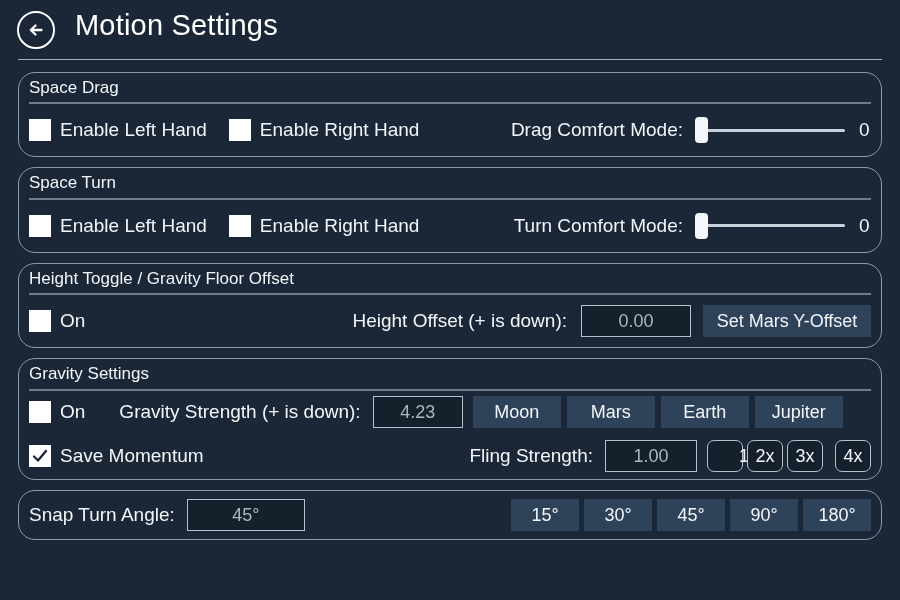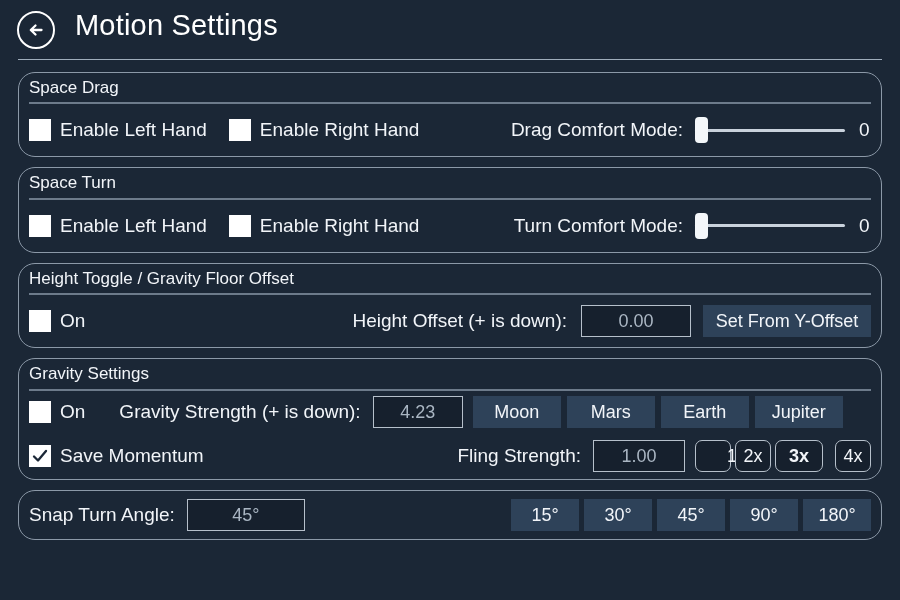--- a/index.html
+++ b/index.html
@@ -268,21 +268,21 @@
       <div class="row">
         <div class="chk-group">
           <span class="chk">
             
           </span>
           <span class="chk-label">On</span>
         </div>
         <div class="spacer"></div>
         <span class="slider-label">Height Offset (+ is down):</span>
         <div class="field" style="width:110px; margin-left:14px;">0.00</div>
-        <div class="btn" style="width:168px; margin-left:12px;">Set From Y-Offset</div>
+        <div class="btn" style="width:168px; margin-left:12px;">Set Mars Y-Offset</div>
       </div>
     </div>
   </div>
 
   <div class="section">
     <div class="section-title">Gravity Settings</div>
     <div class="section-rule"></div>
     <div class="section-body" style="height:43px;">
       <div class="row">
         <div class="chk-group">
@@ -307,21 +307,21 @@
                 <path d="M3 9.5 L7 13.5 L15 4" fill="none" stroke="#1b2736" stroke-width="2.3" stroke-linecap="round" stroke-linejoin="round"></path>
               </svg>
           </span>
           <span class="chk-label">Save Momentum</span>
         </div>
         <div class="spacer"></div>
         <span class="slider-label">Fling Strength:</span>
         <div class="field" style="width:92px; margin-left:12px;">1.00</div>
         <div class="btn-outline" style="width:36px; margin-left:10px;padding-left:31px;">1x</div>
         <div class="btn-outline" style="width:36px; margin-left:4px;">2x</div>
-        <div class="btn-outline" style="width:48px; margin-left:4px;font-weight:bold;">3x</div>
+        <div class="btn-outline" style="width:36px; margin-left:4px;">3x</div>
         <div class="btn-outline" style="width:36px; margin-left:12px;">4x</div>
       </div>
     </div>
   </div>
 
   <div class="section">
     <div class="section-body" style="height:48px;">
       <div class="row">
         <span class="slider-label">Snap Turn Angle:</span>
         <div class="field" style="width:118px; margin-left:12px;">45°</div>

